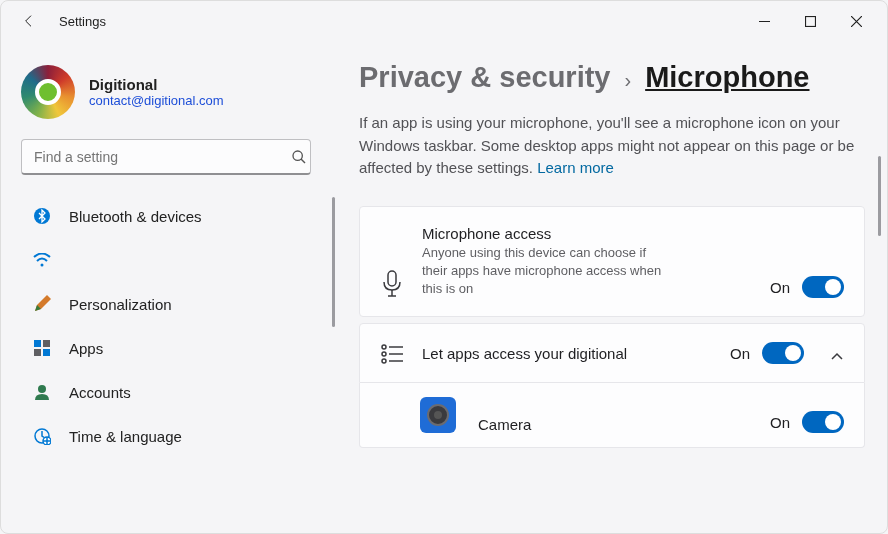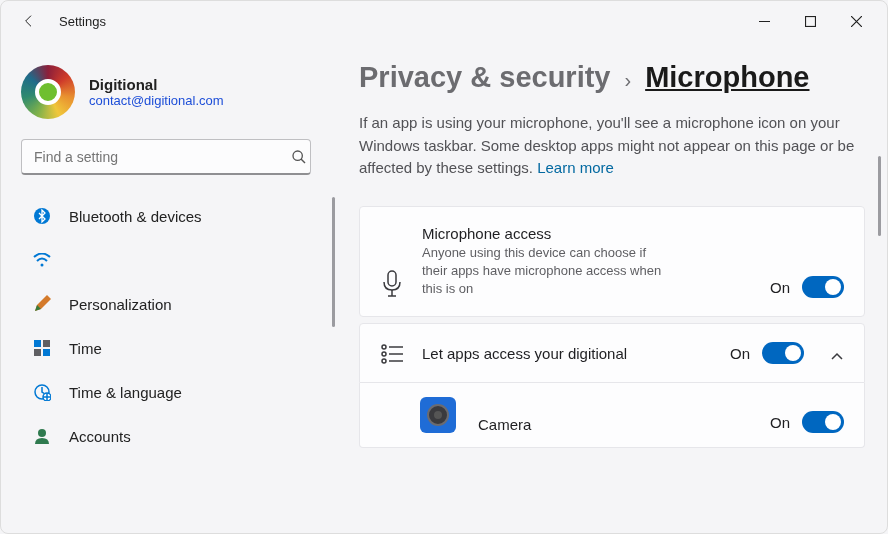--- a/index.html
+++ b/index.html
@@ -124,41 +124,41 @@
       </div>
       <div class="nav-item">
         <span class="nav-icon">
             <svg width="16" height="16" viewBox="0 0 16 16">
               <rect width="7" height="7" fill="#0078d4"></rect>
               <rect x="9" width="7" height="7" fill="#5f5f63"></rect>
               <rect y="9" width="7" height="7" fill="#5f5f63"></rect>
               <rect x="9" y="9" width="7" height="7" fill="#0078d4"></rect>
             </svg>
           </span>
-        <span>Time</span>
+        <span>Apps</span>
+      </div>
+      <div class="nav-item">
+        <span class="nav-icon">
+            <svg width="16" height="16" viewBox="0 0 16 16" fill="#2f7a4f">
+              <circle cx="8" cy="5" r="4"></circle>
+              <path d="M1 16 Q1 10 8 10 Q15 10 15 16 Z"></path>
+            </svg>
+          </span>
+        <span>Accounts</span>
       </div>
       <div class="nav-item">
         <span class="nav-icon">
             <svg width="18" height="18" viewBox="0 0 18 18" fill="none" stroke="#0078d4" stroke-width="1.5">
               <circle cx="9" cy="9" r="7"></circle>
               <path d="M9 4 V9 L12 11"></path>
               <circle cx="14" cy="14" r="4" fill="#fff"></circle>
               <path d="M10 14 H18 M14 10 V18"></path>
             </svg>
           </span>
         <span>Time &amp; language</span>
-      </div>
-      <div class="nav-item">
-        <span class="nav-icon">
-            <svg width="16" height="16" viewBox="0 0 16 16" fill="#2f7a4f">
-              <circle cx="8" cy="5" r="4"></circle>
-              <path d="M1 16 Q1 10 8 10 Q15 10 15 16 Z"></path>
-            </svg>
-          </span>
-        <span>Accounts</span>
       </div>
       <div class="nav-scroll-indicator"></div>
     </div>
   </div>
 
   <div class="main">
     <div class="main-scroll-indicator"></div>
     <div class="breadcrumb">
       <span class="bc-parent">Privacy &amp; security</span>
       <span class="bc-sep">›</span>

